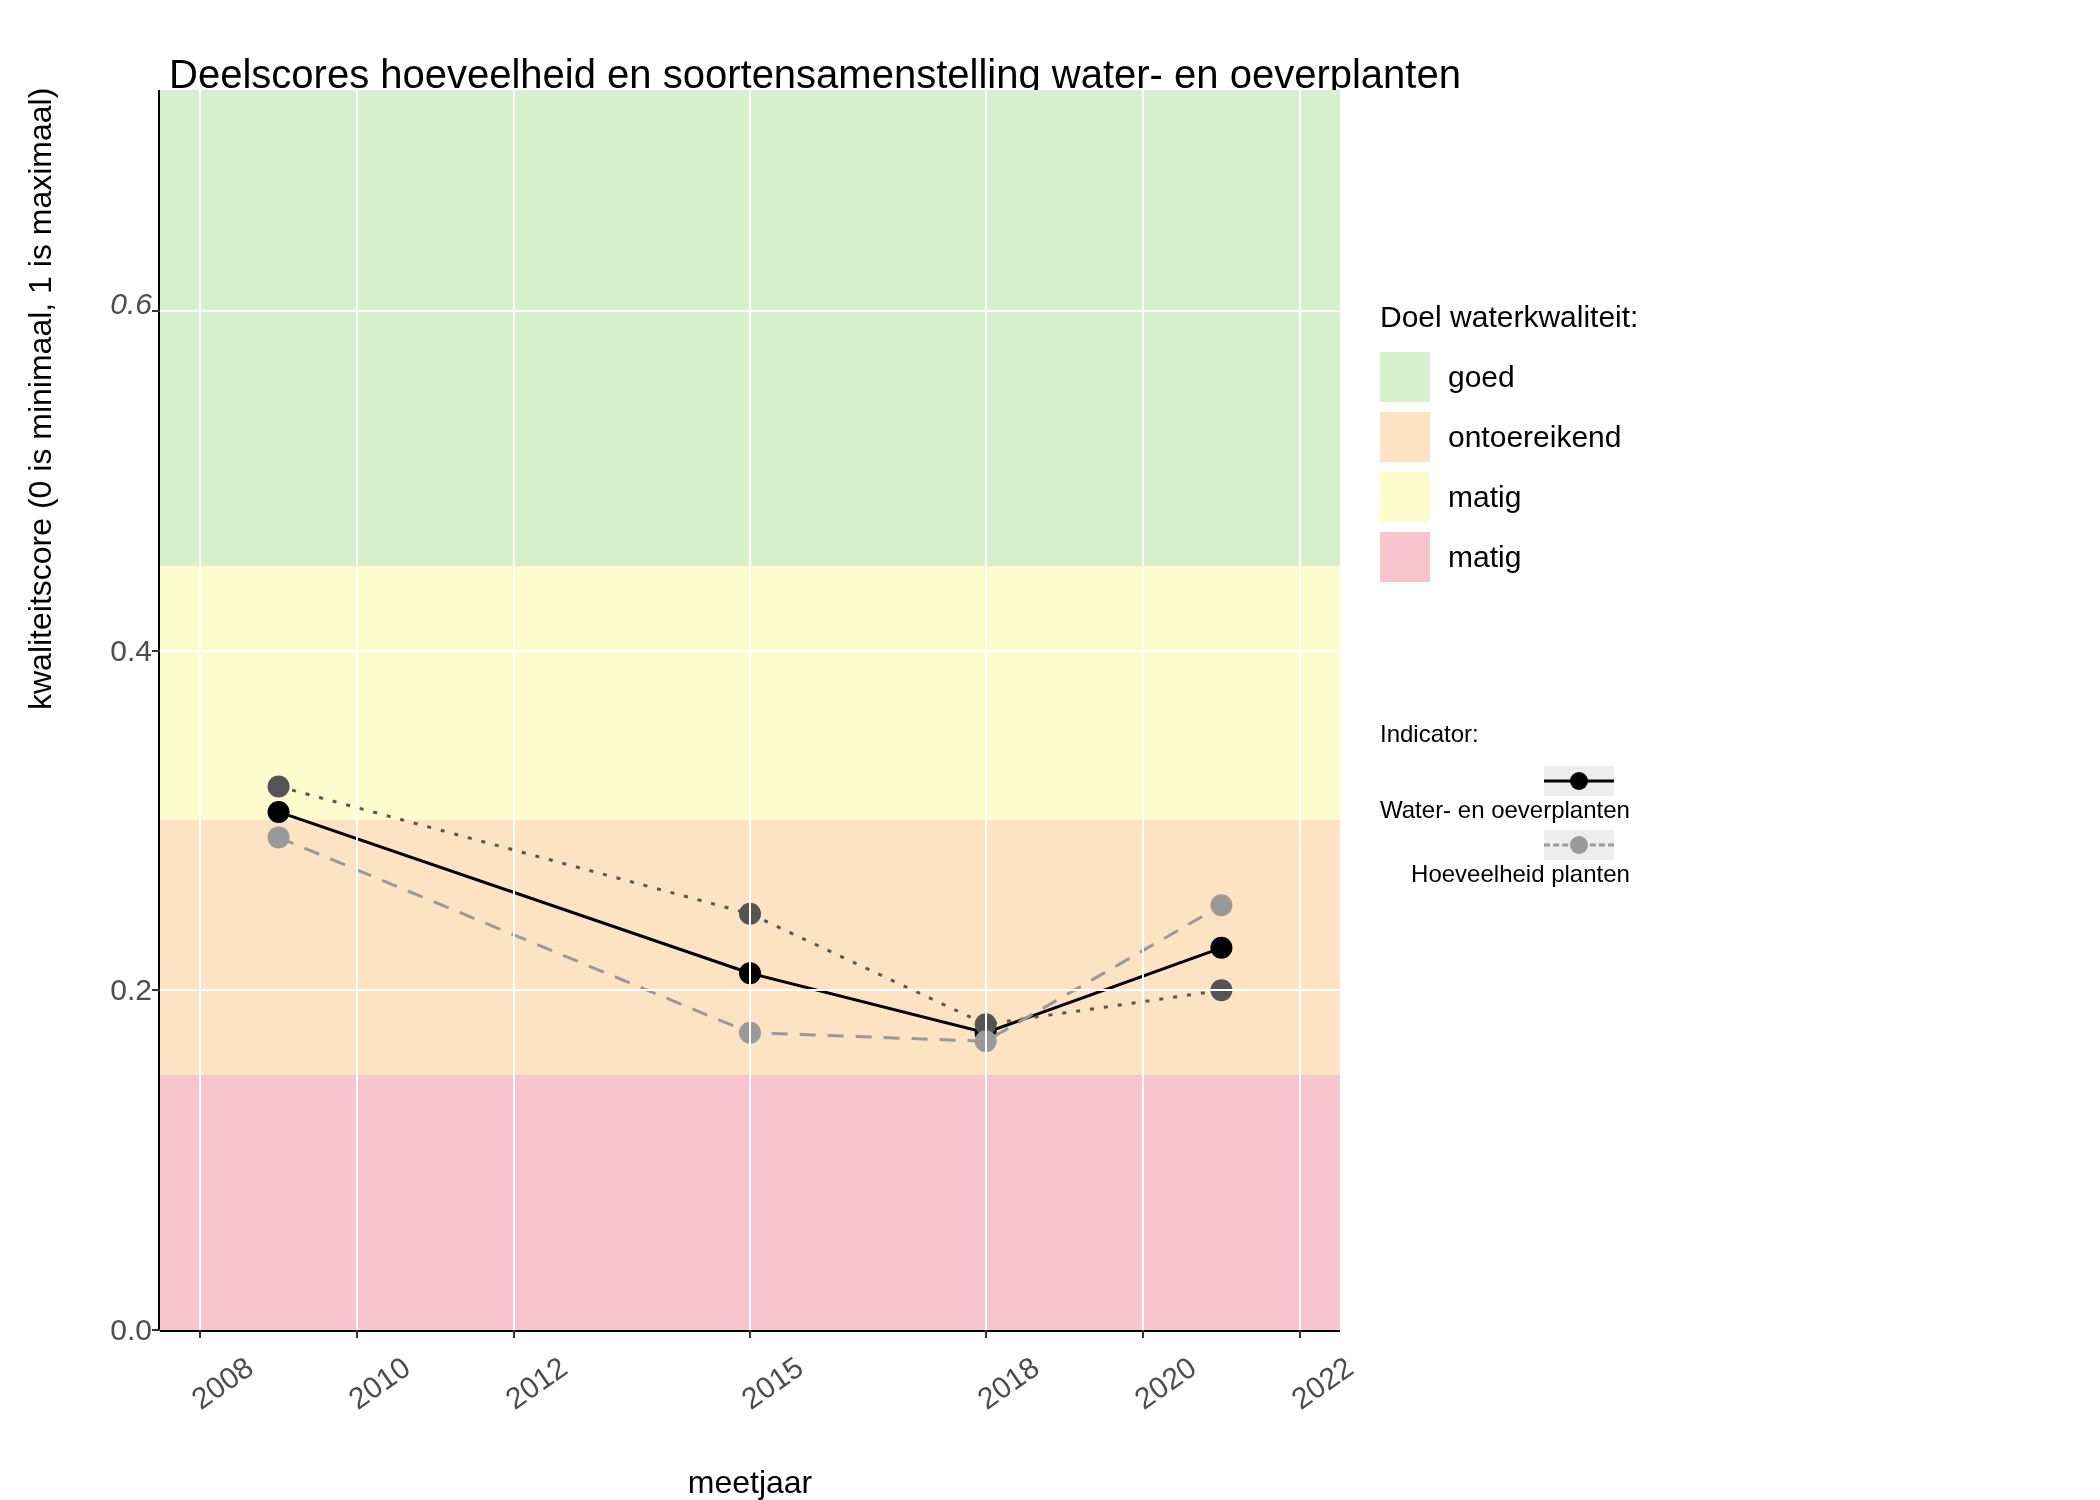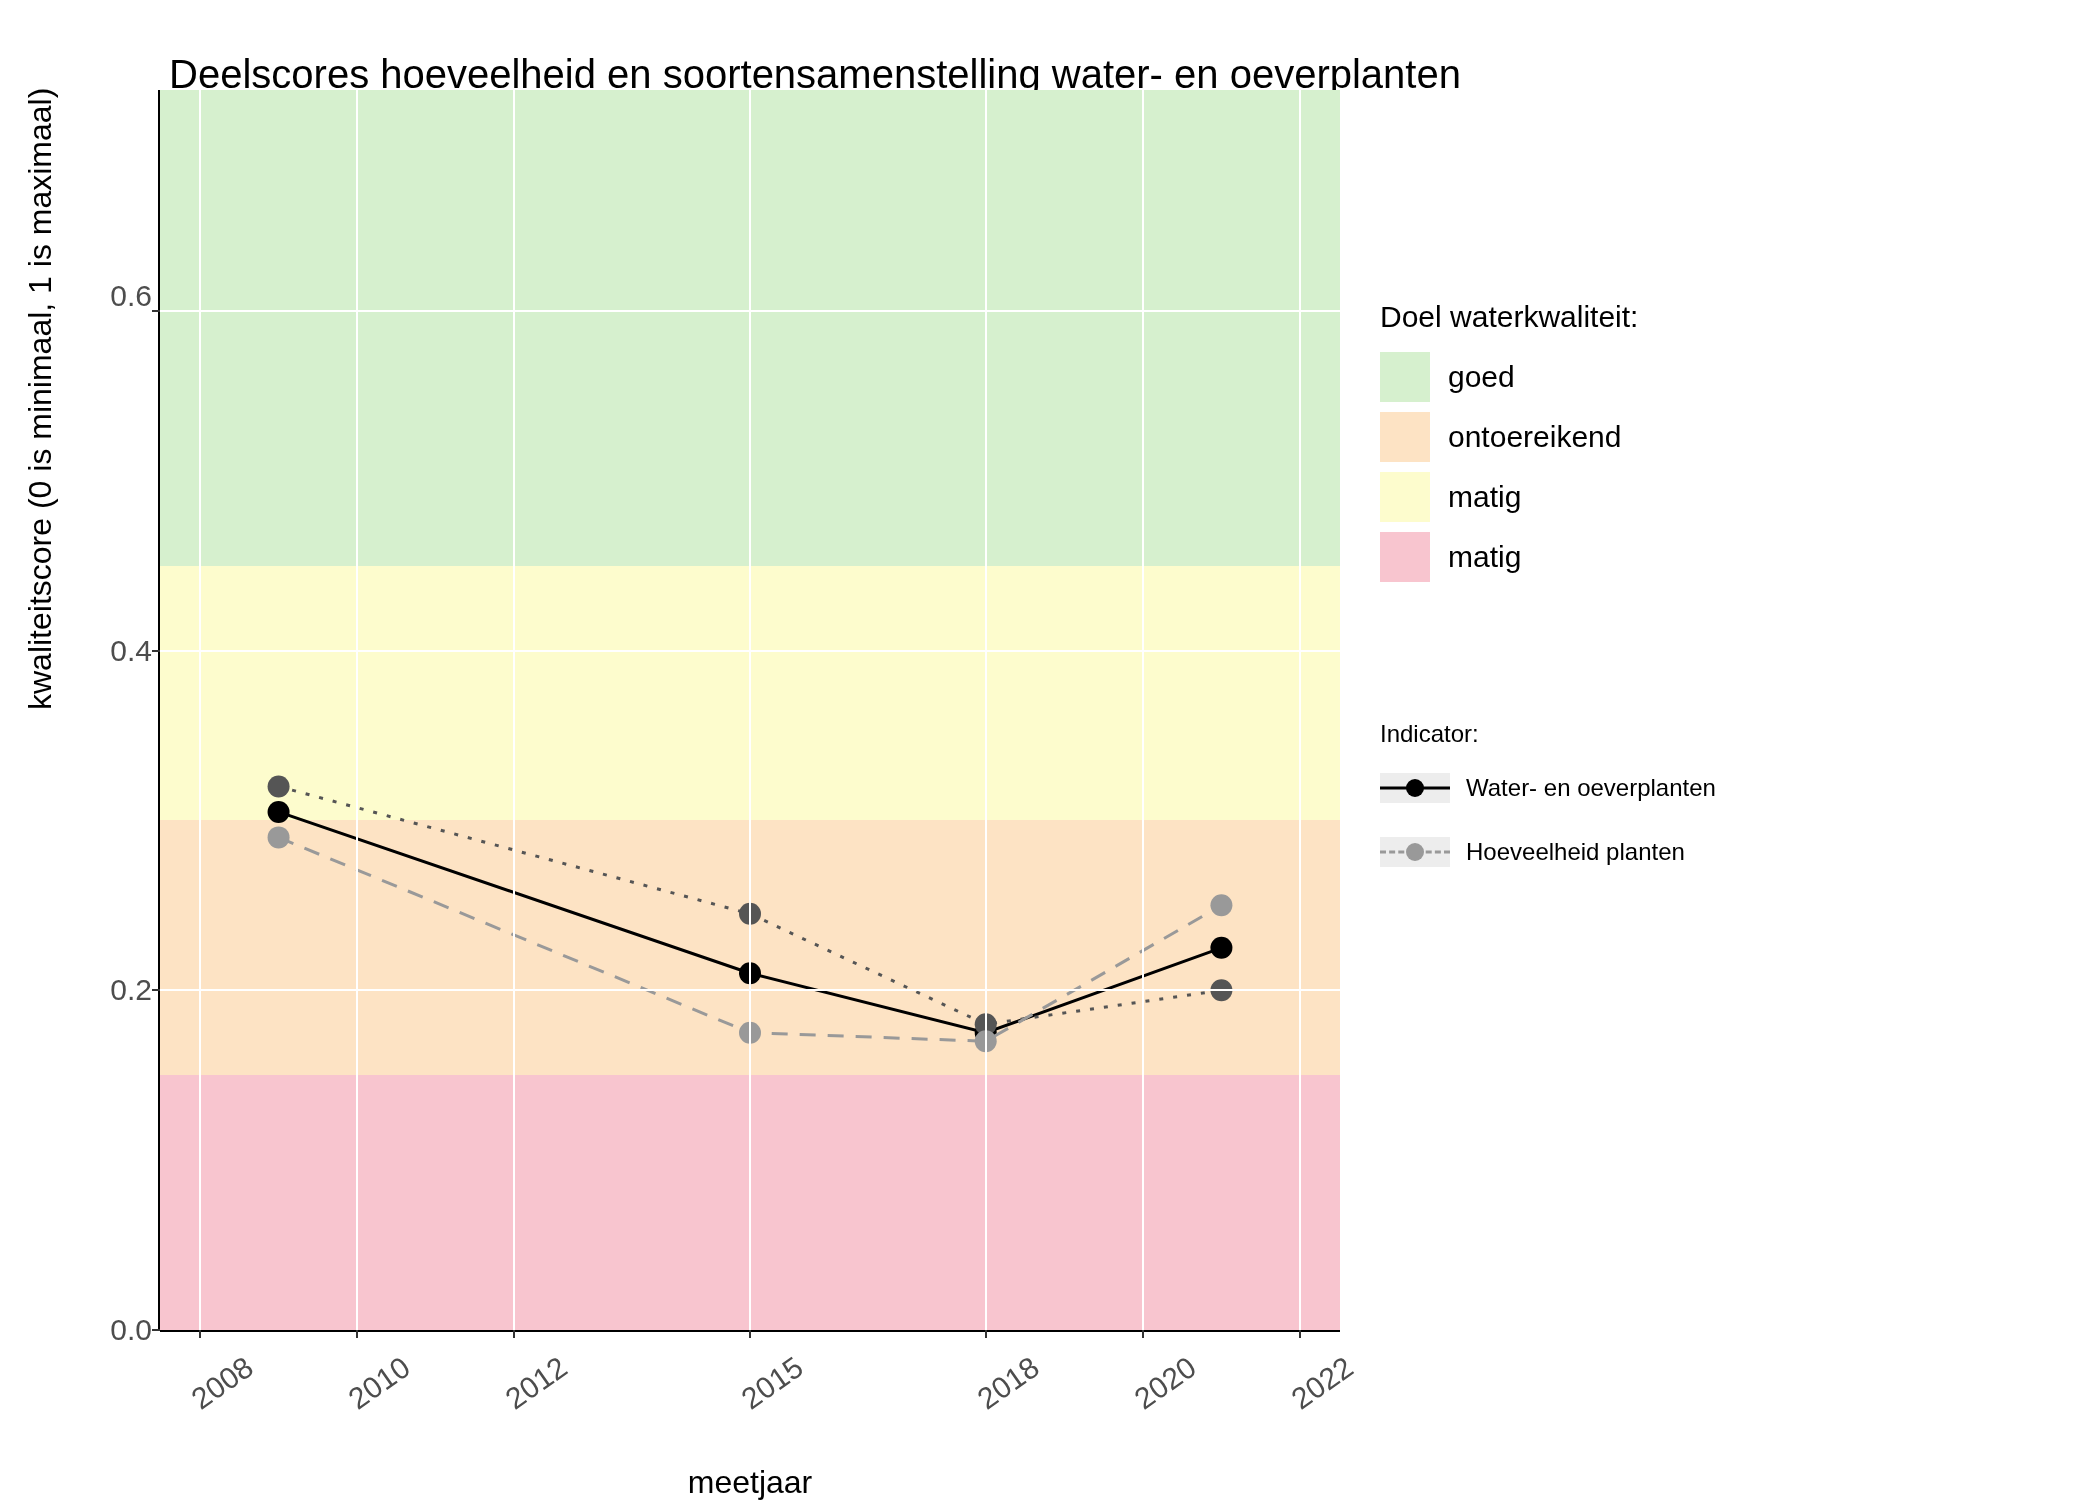--- a/index.html
+++ b/index.html
@@ -138,23 +138,24 @@
   }
   .legend2 {
     position: absolute;
     left: 1380px;
     top: 720px;
     font-size: 24px;
     color: #000;
   }
   .legend2-row {
     display: flex;
-    align-items: center;
+    align-items: flex-end;
     margin-bottom: 20px;
     height: 44px;
+    flex-direction: column;
   }
   .line-sample {
     width: 70px;
     height: 30px;
     margin-right: 16px;
     position: relative;
     flex-shrink: 0;
     background: #ededed;
   }
   .line-sample .ls-line {
@@ -265,21 +266,21 @@
           <span>Hoeveelheid planten</span>
         </div>
       </div>
   </div>
 <div class="ytick" style="top: 1330px;">0.0</div>
     <div class="ytick-mark" style="top: 1329px;"></div>
     <div class="ytick" style="top: 990.274px;">0.2</div>
     <div class="ytick-mark" style="top: 989.274px;"></div>
     <div class="ytick" style="top: 650.548px;">0.4</div>
     <div class="ytick-mark" style="top: 649.548px;"></div>
-    <div class="ytick" style="top: 296px;">0.6</div>
+    <div class="ytick" style="top: 304px; font-style: italic;">0.6</div>
     <div class="ytick-mark" style="top: 309.822px;"></div>
     <div class="xtick" style="left: 200px;">2008</div>
     <div class="xtick-mark" style="left: 199px;"></div>
     <div class="xtick" style="left: 357.143px;">2010</div>
     <div class="xtick-mark" style="left: 356.143px;"></div>
     <div class="xtick" style="left: 514.286px;">2012</div>
     <div class="xtick-mark" style="left: 513.286px;"></div>
     <div class="xtick" style="left: 750px;">2015</div>
     <div class="xtick-mark" style="left: 749px;"></div>
     <div class="xtick" style="left: 985.714px;">2018</div>

